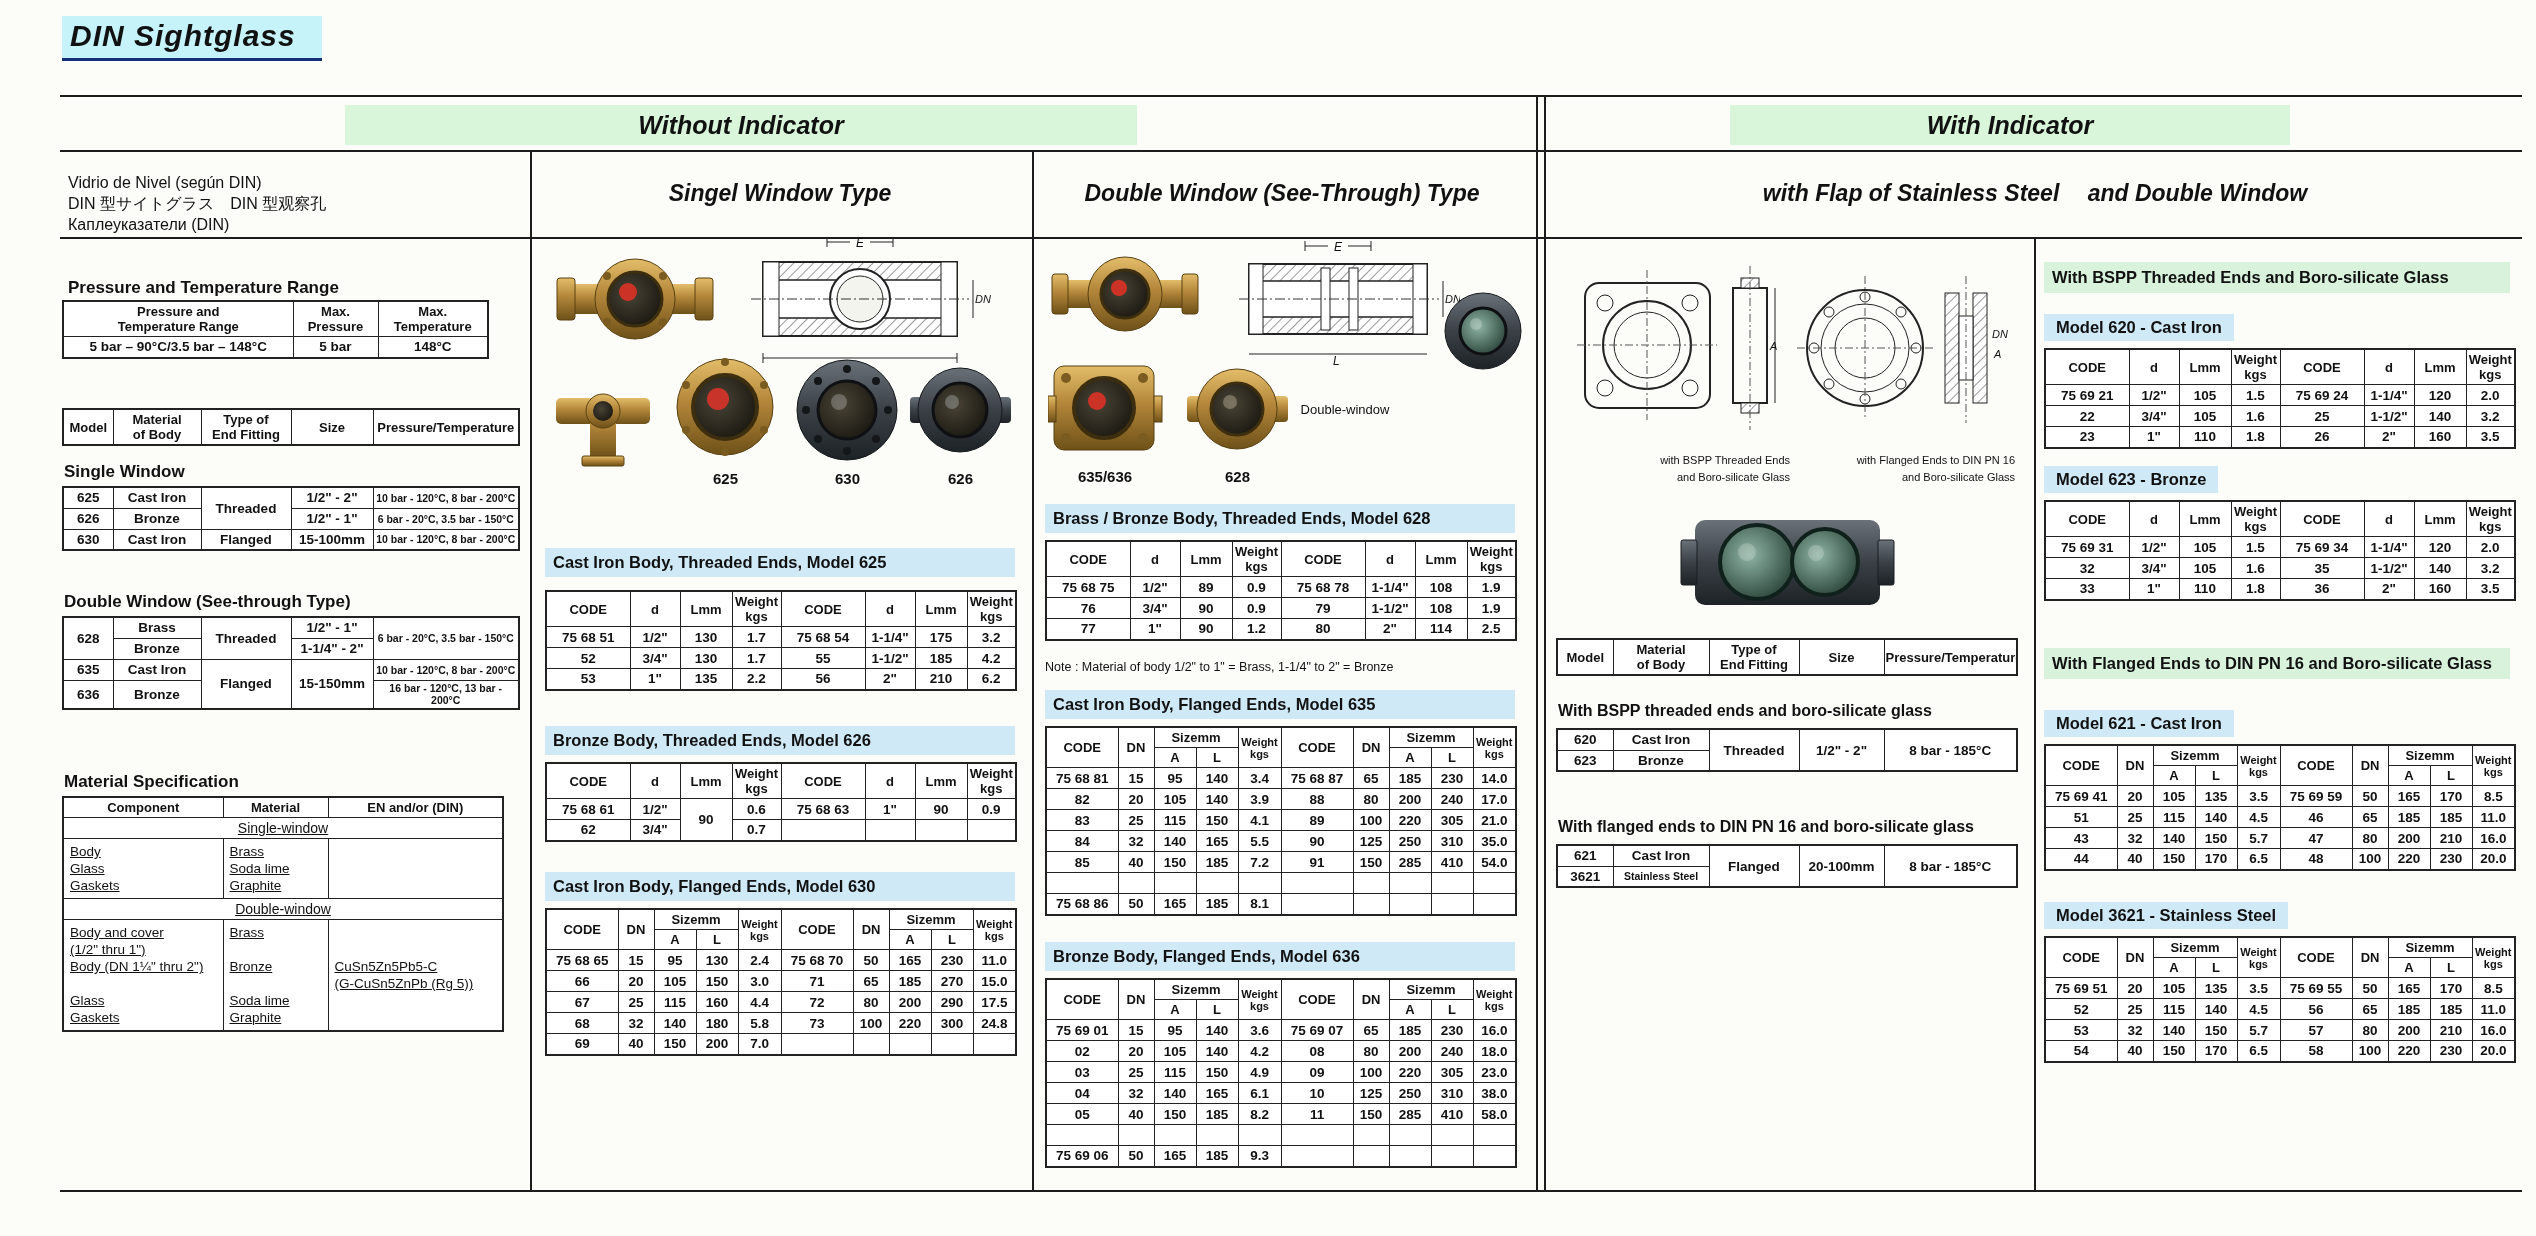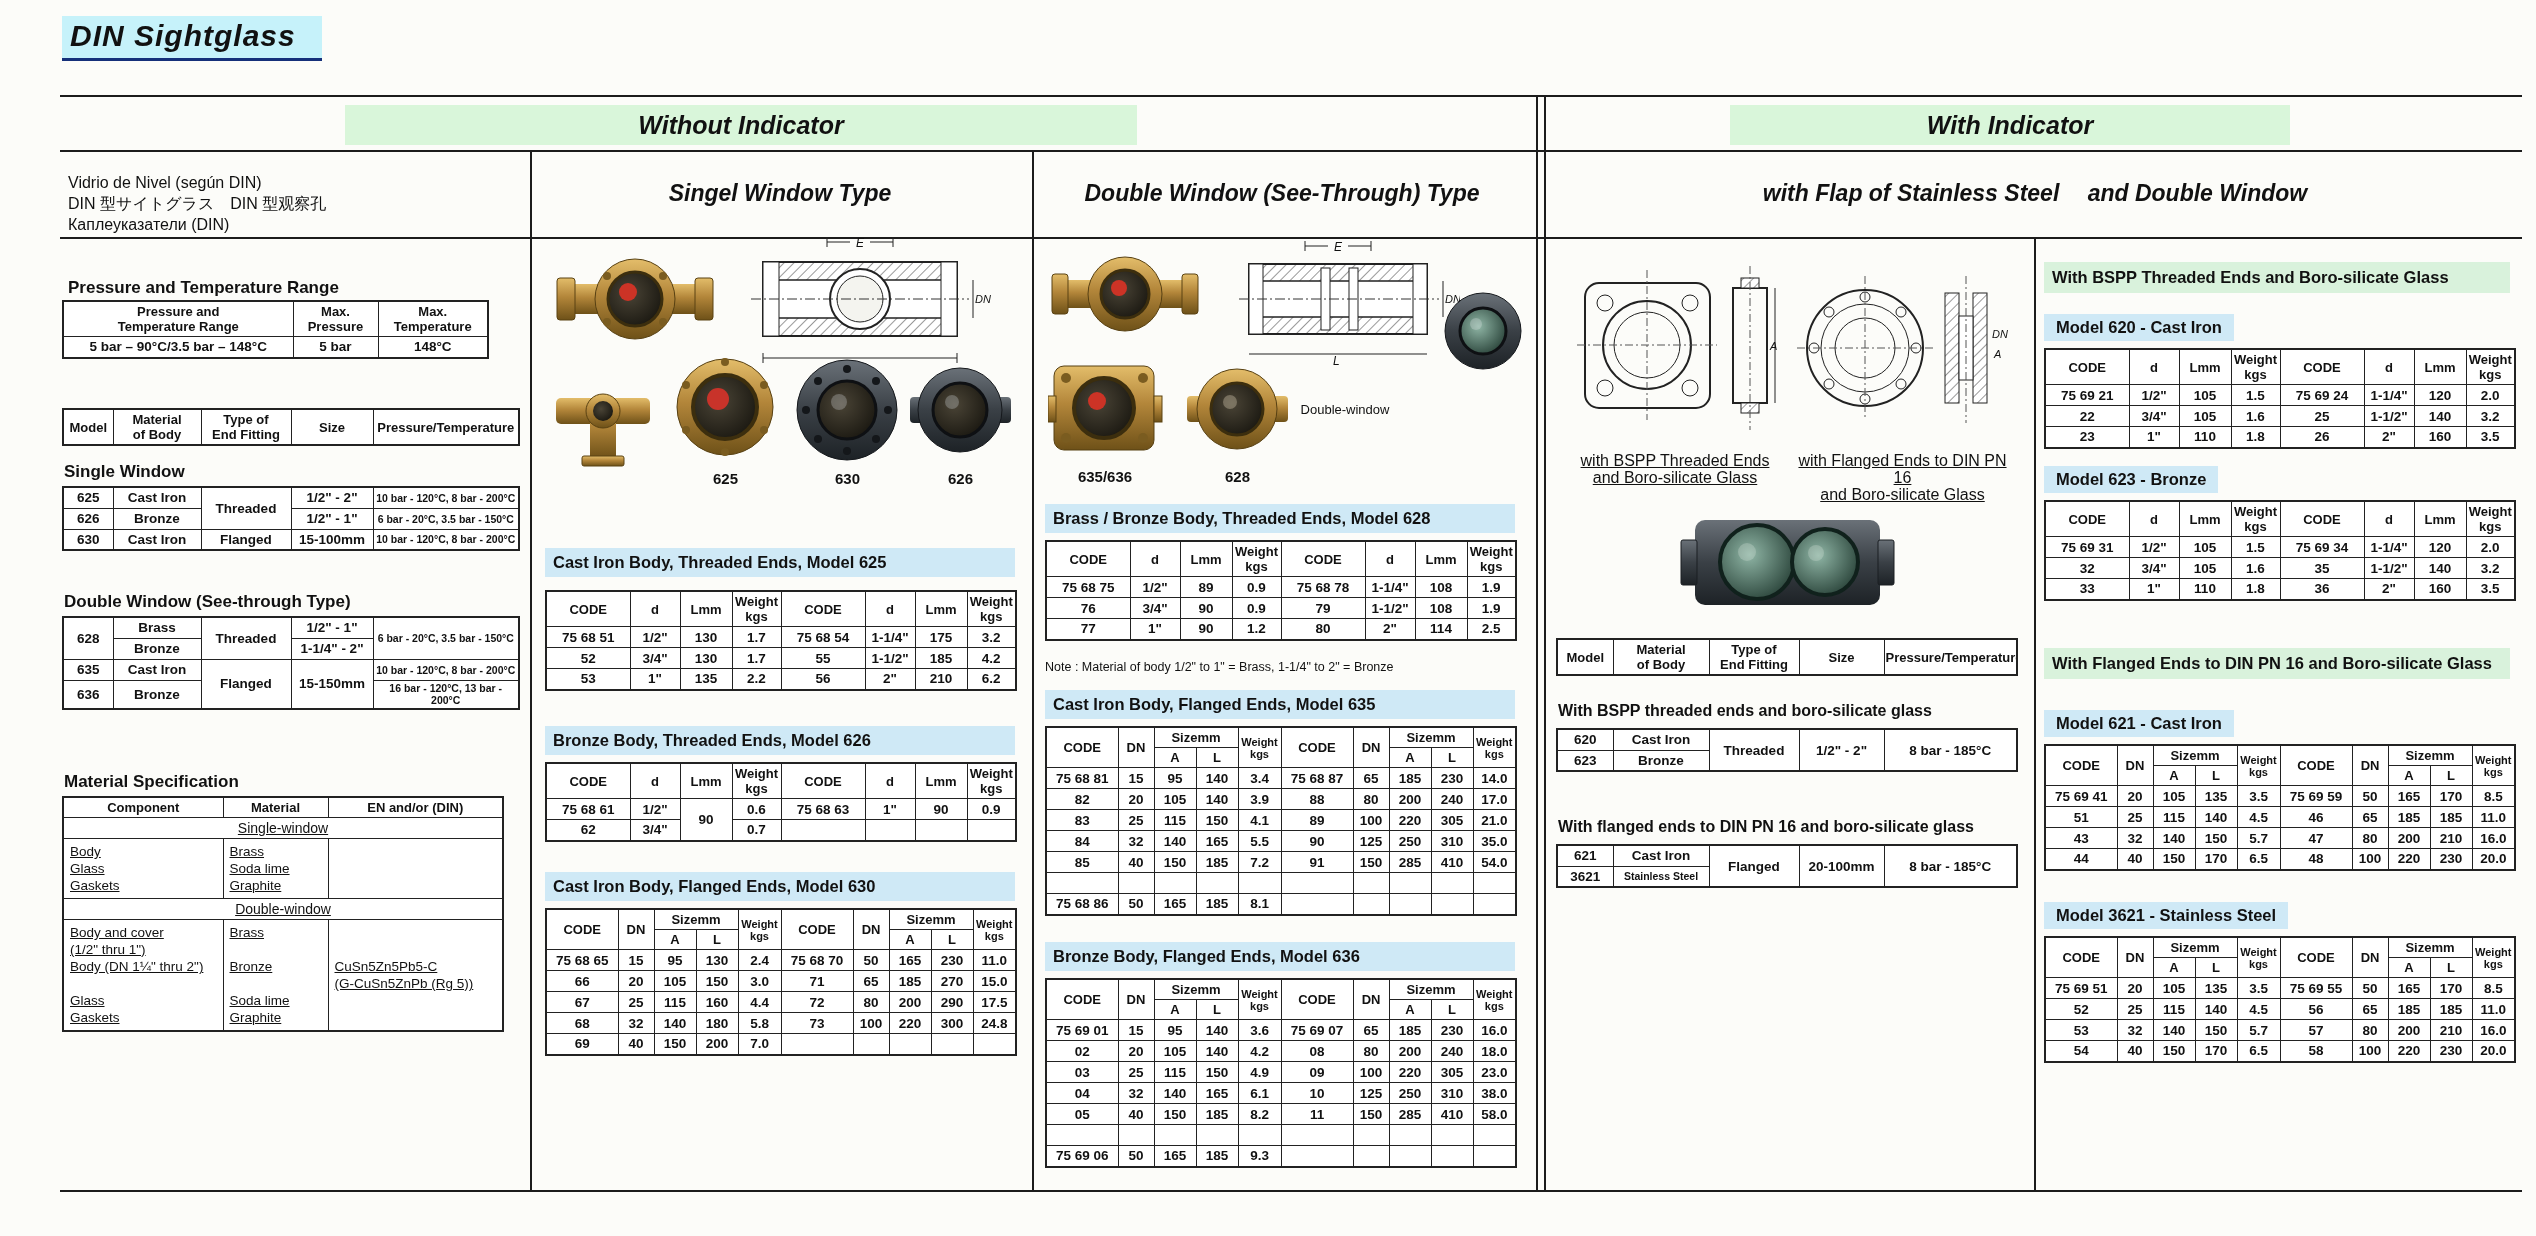--- a/index.html
+++ b/index.html
@@ -11,21 +11,21 @@
   .vline { position:absolute; background:#1c1c1c; width:2px; }
   .page-title { font-size:30px; font-weight:bold; font-style:italic; background:#c6f2fa; padding:3px 26px 5px 8px; border-bottom:3px solid #15307a; letter-spacing:1px; }
   .section-head { background:#d9f6da; font-size:25px; font-weight:bold; font-style:italic; text-align:center; line-height:40px; }
   .col-title { font-size:23px; font-weight:bold; font-style:italic; text-align:center; }
   .bold-label { font-size:17px; font-weight:bold; }
   .intro { font-size:16px; line-height:21px; }
   .tbl-title { background:#cfe9f6; font-weight:bold; font-size:16.5px; padding:5px 8px; }
   .green-title { background:#d9f2dc; font-weight:bold; font-size:16.5px; padding:6px 8px; }
   .blue-title { background:#cfe9f6; font-weight:bold; font-size:16.5px; padding:4px 12px; display:inline-block; }
   .img-label { font-size:15px; font-weight:bold; text-align:center; }
-  .caption { font-size:16px; text-align:center; line-height:17px;text-decoration:underline; }
+  .caption { font-size:11px; text-align:right; line-height:17px; }
   .note { font-size:12.5px; }
   table { border-collapse:collapse; width:100%; table-layout:fixed; background:#fff; }
   table.dt { border:2px solid #222; }
   th,td { border:1.4px solid #222; text-align:center; vertical-align:middle; white-space:pre-line; overflow:hidden; }
   th { font-size:13px; font-weight:bold; padding:2px 1px; height:19px; }
   td { font-size:13.5px; font-weight:bold; padding:1.5px 2px; height:21px; }
   td.pt { font-size:10.5px; font-weight:bold; }
   td.sm { font-size:10.5px; }
   th.sm { font-size:11px; }
   td.tl { text-align:left; vertical-align:top; padding:4px 6px; font-weight:normal; font-size:13.5px; line-height:17px; }

